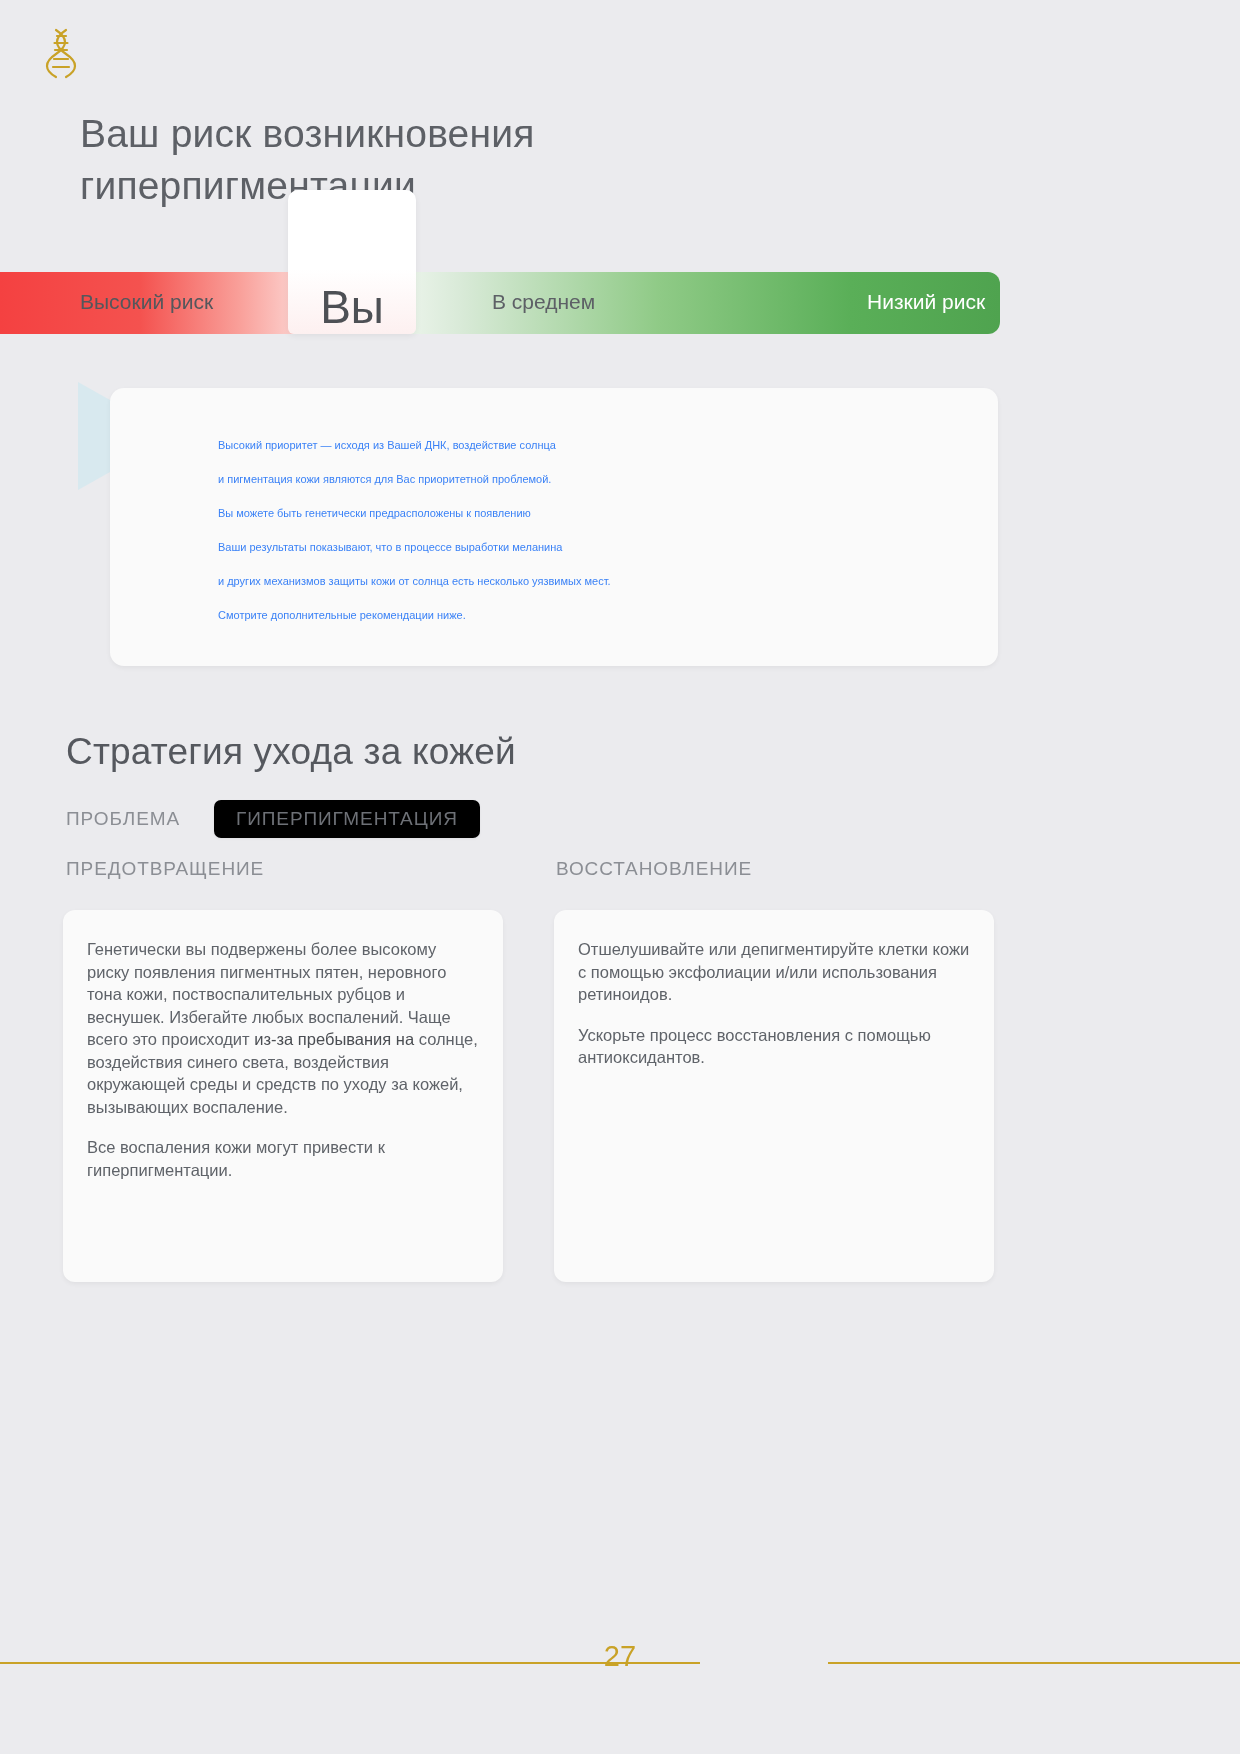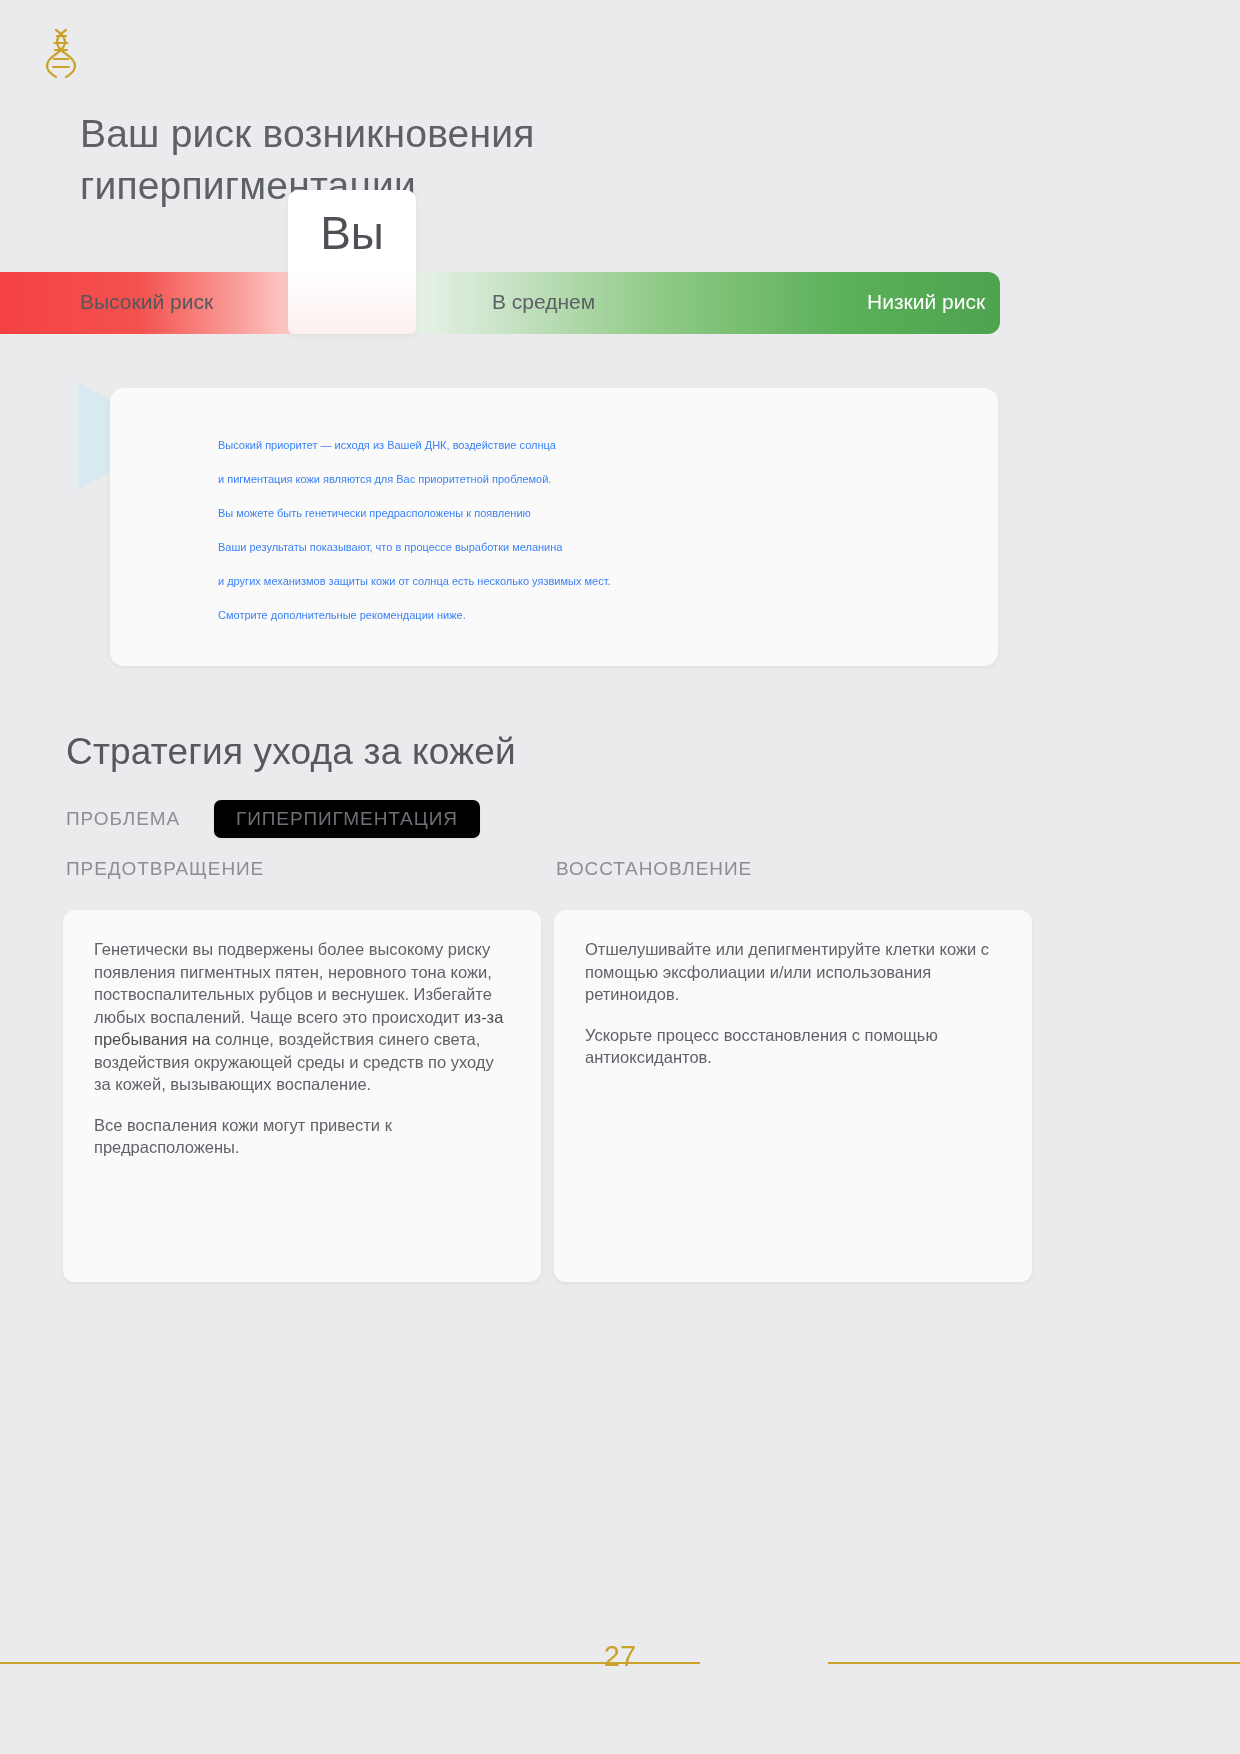--- a/index.html
+++ b/index.html
@@ -76,21 +76,21 @@
   .you-box {
     position: absolute;
     left: 288px;
     top: 190px;
     width: 128px;
     height: 144px;
     background: linear-gradient(to bottom, #ffffff 0%, #ffffff 55%, #fdf0f0 100%);
     border-radius: 10px 10px 6px 6px;
     box-shadow: 0 2px 6px rgba(0,0,0,.06);
     display: flex;
-    align-items: flex-start;
+    align-items: flex-end;
     justify-content: center;
     padding-top: 16px;
   }
   .you-box span {
     font-size: 46px;
     font-weight: 300;
     color: #4d5055;
   }
 
   
@@ -169,22 +169,22 @@
     left: 556px;
     top: 858px;
   }
 
   .card {
     position: absolute;
     top: 910px;
     background: #fafafa;
     border-radius: 12px;
     box-shadow: 0 2px 5px rgba(0,0,0,.05);
-    padding: 28px 31px;
-    width: 478px;
+    padding: 28px 24px;
+    width: 440px;
     height: 372px;
   }
   .card.left  { left: 63px; }
   .card.right { left: 554px; }
   .card p {
     margin: 0 0 18px 0;
     font-size: 16.5px;
     line-height: 22.5px;
     font-weight: 300;
     color: #5f6369;
@@ -261,21 +261,21 @@
   <div class="row-problem">
     <span class="kicker">ПРОБЛЕМА</span>
     <span class="pill">ГИПЕРПИГМЕНТАЦИЯ</span>
   </div>
 
   <span class="kicker col-head-left">ПРЕДОТВРАЩЕНИЕ</span>
   <span class="kicker col-head-right">ВОССТАНОВЛЕНИЕ</span>
 
   <div class="card left">
     <p><span>Генетически вы подвержены более высокому риску появления пигментных пятен, неровного тона кожи, поствоспалительных рубцов и веснушек. Избегайте любых воспалений. Чаще всего это происходит </span><span class="emph">из-за пребывания на</span><span> солнце, воздействия синего света, воздействия окружающей среды и средств по уходу за кожей, вызывающих воспаление.</span></p>
-    <p>Все воспаления кожи могут привести к предрасположены.</p>
+    <p>Все воспаления кожи могут привести к гиперпигментации.</p>
   </div>
 
   <div class="card right">
     <p>Отшелушивайте или депигментируйте клетки кожи с помощью эксфолиации и/или использования ретиноидов.</p>
     <p>Ускорьте процесс восстановления с помощью антиоксидантов.</p>
   </div>
 
   <div class="footer-rule"></div>
   <div class="footer-rule2"></div>
   <div class="page-num">27</div>

